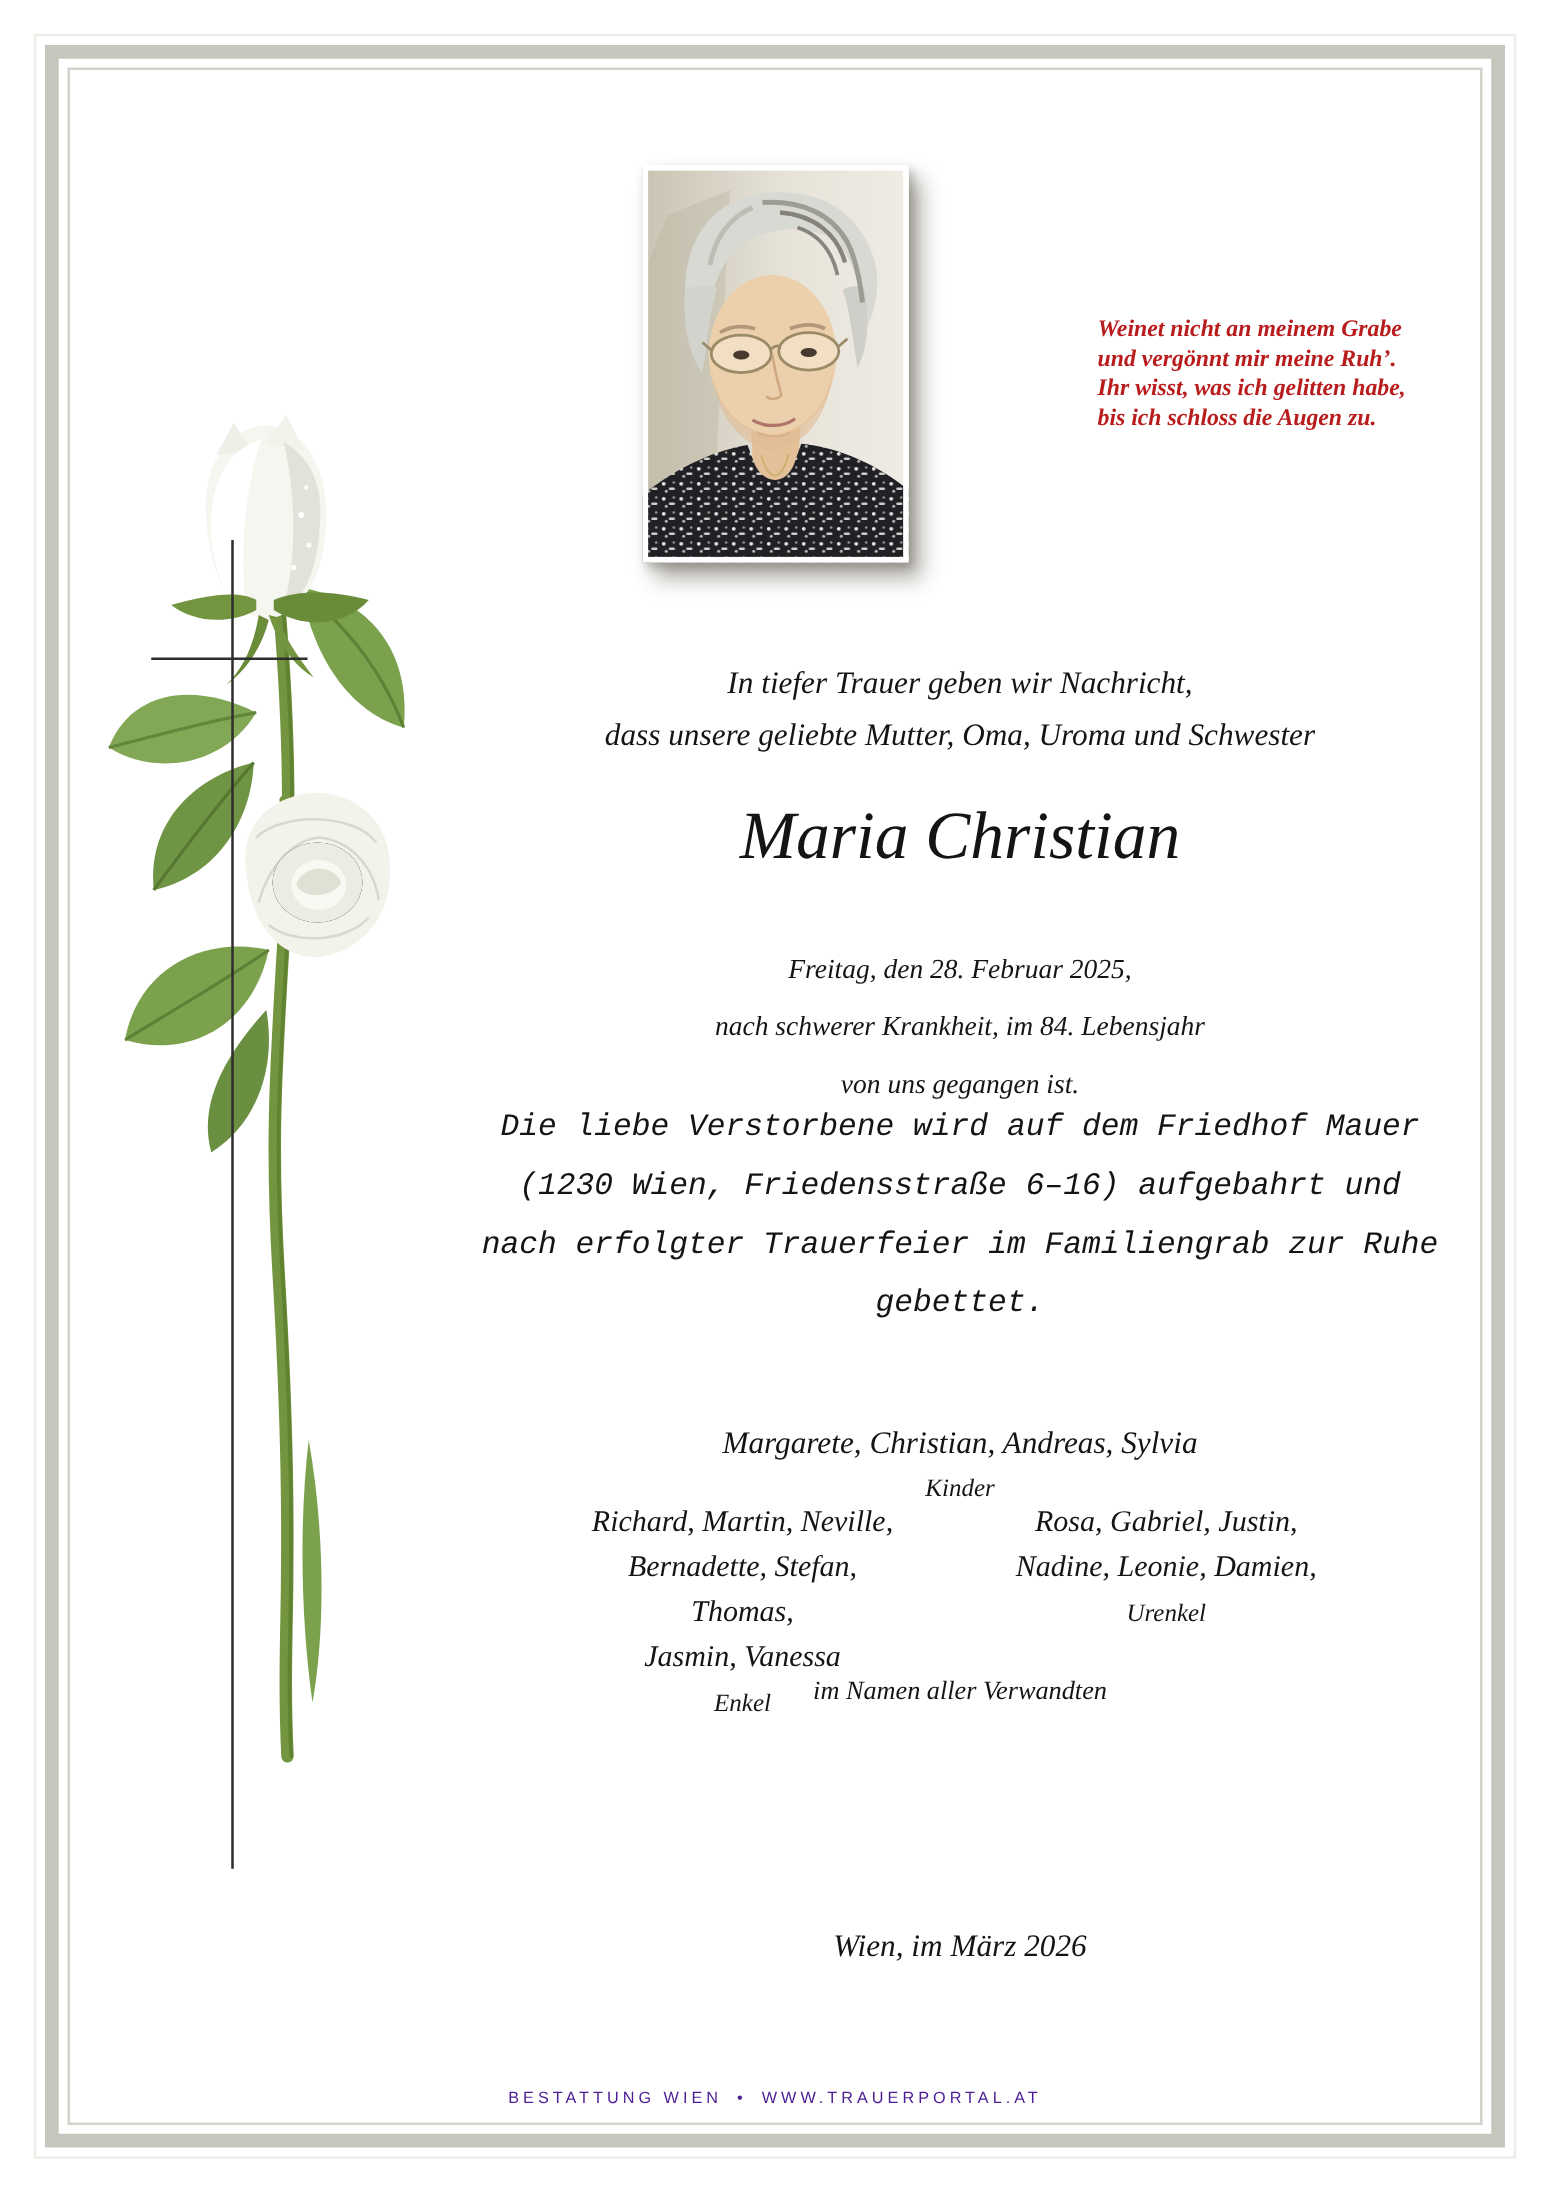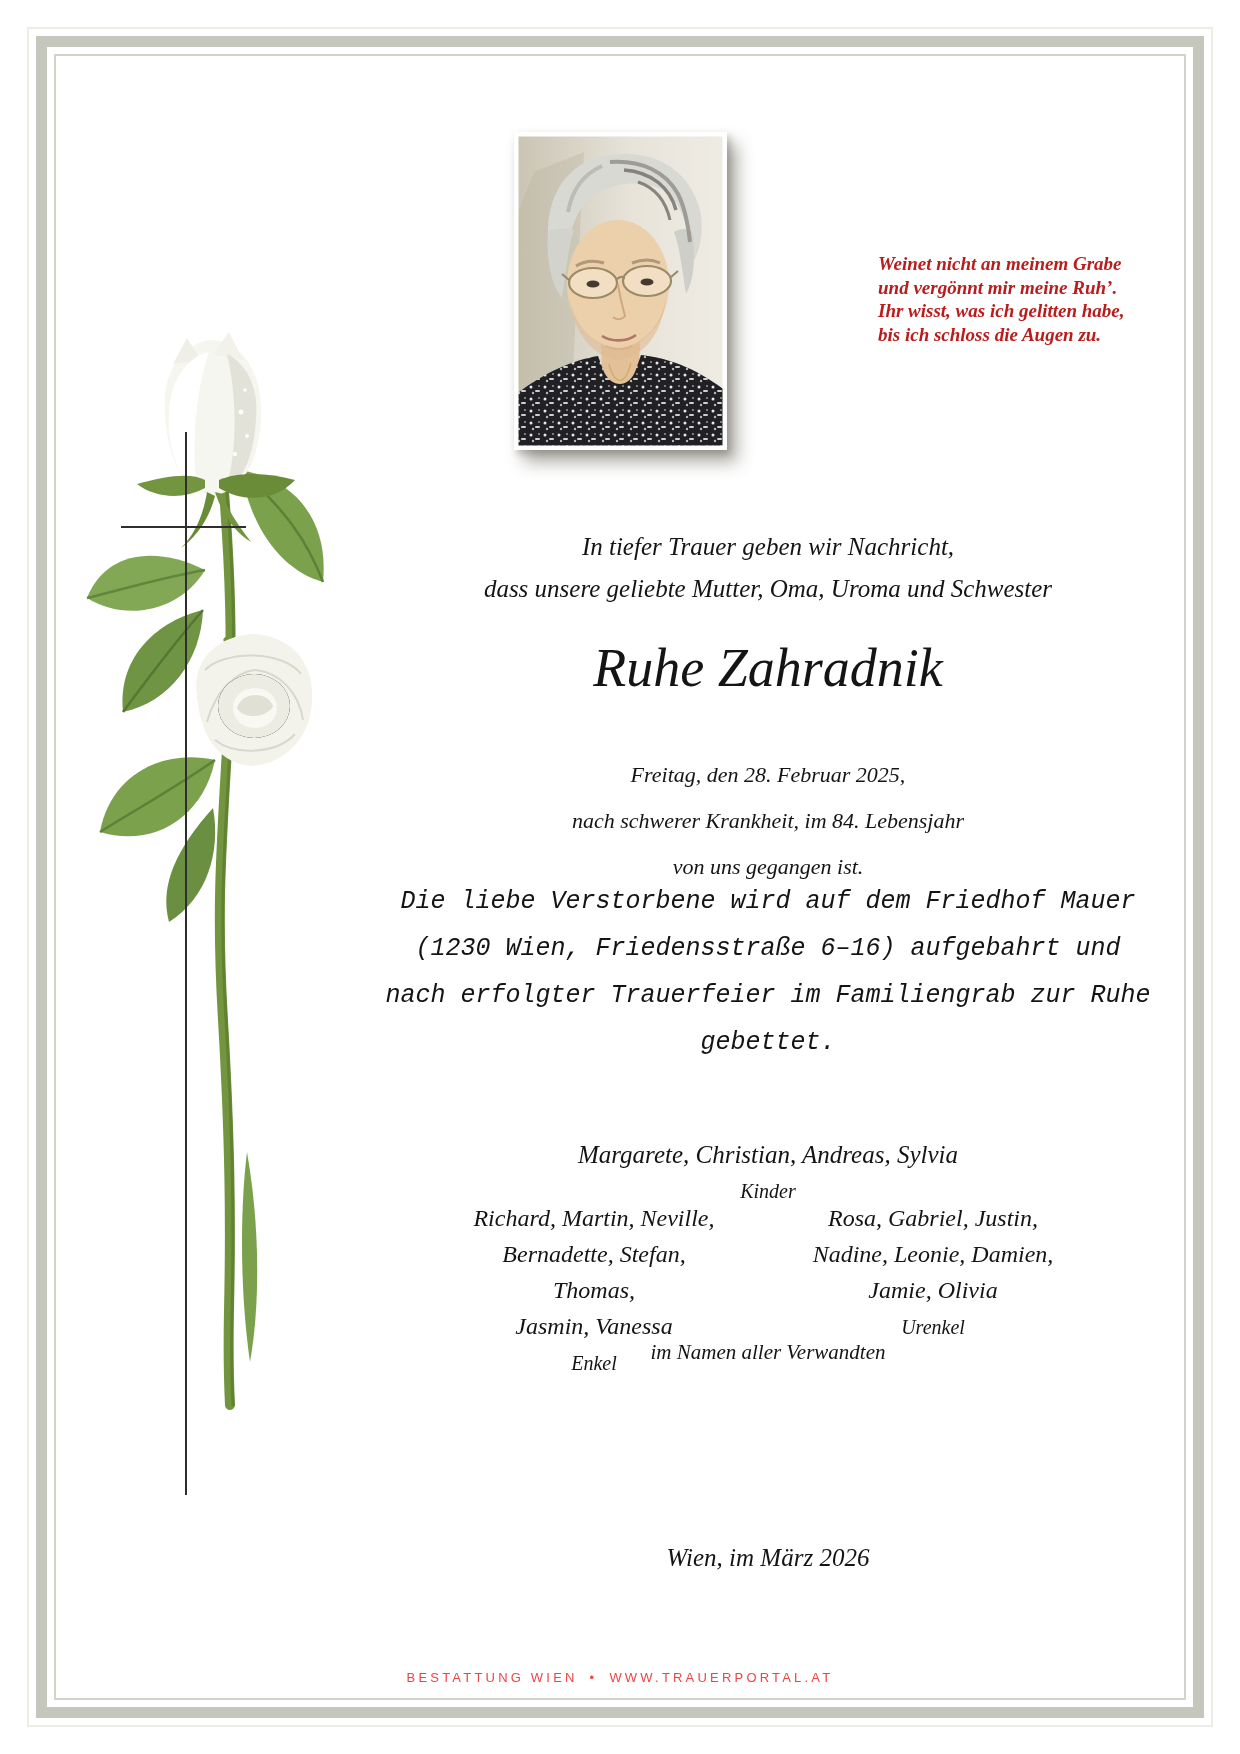--- a/index.html
+++ b/index.html
@@ -48,21 +48,21 @@
     position:absolute;top:1200px;width:256px;text-align:center;
     font-style:italic;font-size:24px;line-height:36px;
   }
   .col-enkel{left:466px;}
   .col-urenkel{left:805px;}
 
   
   .publisher{
     position:absolute;left:0;top:1670px;width:1240px;text-align:center;
     font-family:"Liberation Sans", sans-serif;
-    font-size:13px;letter-spacing:3.2px;color:#ef4444;font-style:normal;
+    font-size:13px;letter-spacing:3.2px;color:#4c1d95;font-style:normal;
   }
   .publisher .sep{margin:0 12px;}
 
   
   .cross-v{position:absolute;left:185px;top:432px;width:2px;height:1063px;background:#2e2e2e;z-index:3;}
   .cross-h{position:absolute;left:121px;top:526px;width:125px;height:2px;background:#2e2e2e;z-index:3;}
 
   .rose{position:absolute;left:55px;top:320px;z-index:2;}
 </style>
 </head>
@@ -190,21 +190,21 @@
     <div>und vergönnt mir meine Ruh’.</div>
     <div>Ihr wisst, was ich gelitten habe,</div>
     <div>bis ich schloss die Augen zu.</div>
   </div>
 
   <div class="col-main intro">
     <div>In tiefer Trauer geben wir Nachricht,</div>
     <div>dass unsere geliebte Mutter, Oma, Uroma und Schwester</div>
   </div>
 
-  <div class="col-main name">Ruhe Zahradnik</div>
+  <div class="col-main name">Maria Christian</div>
 
   <div class="col-main passing">
     <div>Freitag, den 28. Februar 2025,</div>
     <div>nach schwerer Krankheit, im 84. Lebensjahr</div>
     <div>von uns gegangen ist.</div>
   </div>
 
   <div class="col-main funeral">
     <div>Die liebe Verstorbene wird auf dem Friedhof Mauer</div>
     <div>(1230 Wien, Friedensstraße 6–16) aufgebahrt und</div>
@@ -219,21 +219,20 @@
   <div class="col-enkel">
     <div>Richard, Martin, Neville,</div>
     <div>Bernadette, Stefan, Thomas,</div>
     <div>Jasmin, Vanessa</div>
     <div class="sublabel">Enkel</div>
   </div>
 
   <div class="col-urenkel">
     <div>Rosa, Gabriel, Justin,</div>
     <div>Nadine, Leonie, Damien,</div>
-    <div>Jamie, Olivia</div>
     <div class="sublabel">Urenkel</div>
   </div>
 
   <div class="col-main closing">im Namen aller Verwandten</div>
 
   <div class="col-main place">Wien, im März 2026</div>
 
   <div class="publisher">
     <span>BESTATTUNG WIEN</span><span class="sep">•</span><span>WWW.TRAUERPORTAL.AT</span>
   </div>

